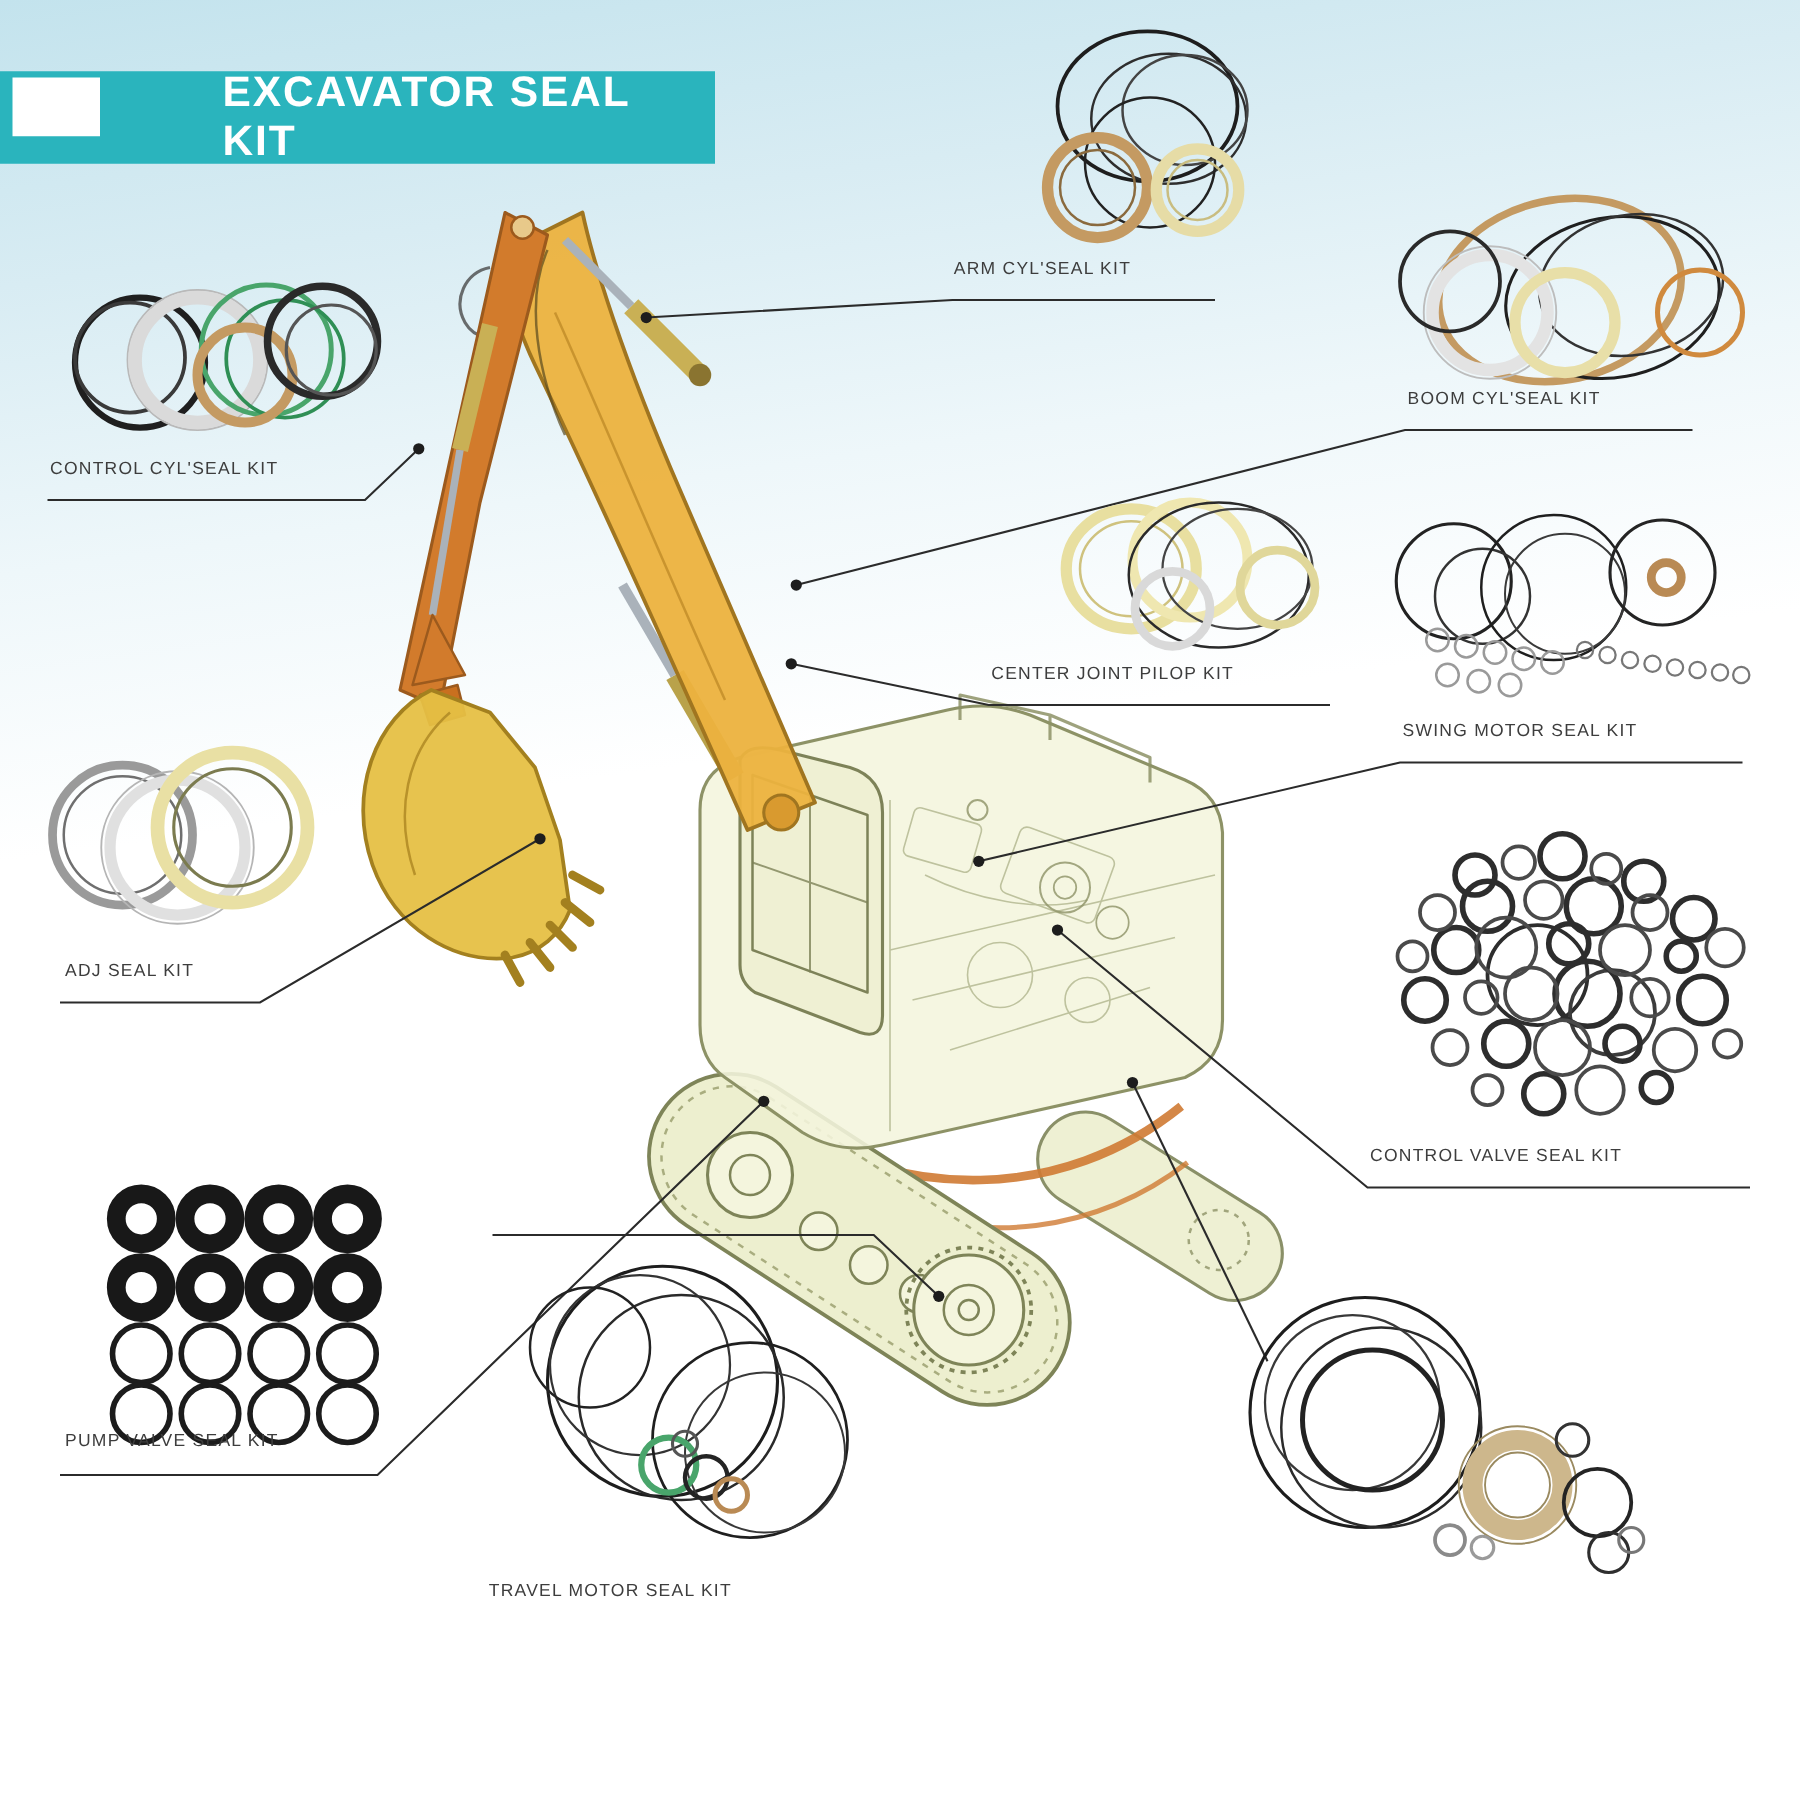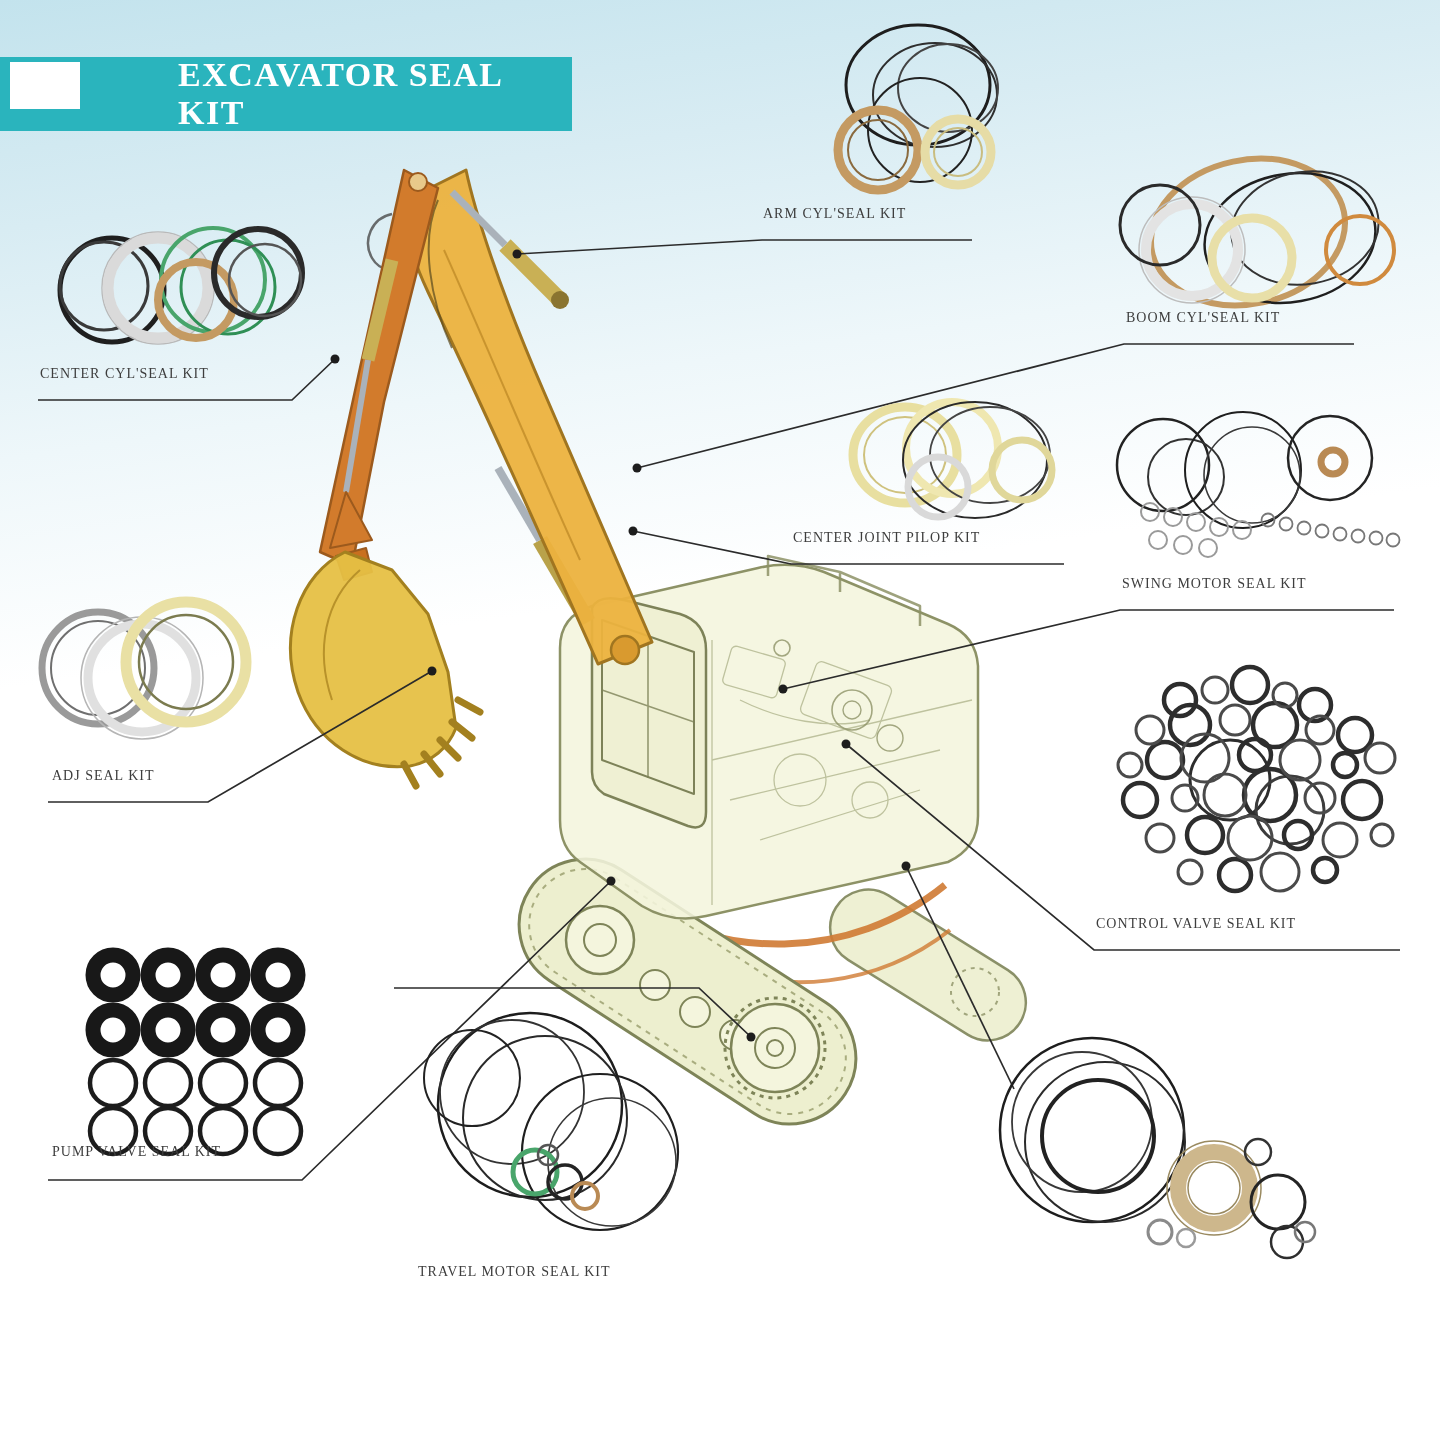--- a/index.html
+++ b/index.html
@@ -1,21 +1,21 @@
 <!DOCTYPE html>
 <html style="--accent: #2ab4bd; --label: #3d3d3d; --leader-line: #2b2b2b; --boom-yellow: #ecb23e; --stick-orange: #d27b2c; --bucket-yellow: #e6c045; --body-pale: #f4f5dd; --ring-black: #1f1f1f; --ring-tan: #c49a62; --ring-cream: #e8dfa8; --ring-green: #49a56b;"><head>
 <meta charset="utf-8">
 <style>
   html,body{margin:0;padding:0;}
   .stage{
     position:relative;
     width:1440px;height:1440px;
     overflow:hidden;
     background:linear-gradient(172deg,#c3e3ed 0%,#d8ecf3 14%,#eef7fa 28%,#ffffff 42%,#ffffff 100%);
-    font-family:Liberation Serif, serif;
+    font-family:Liberation Sans, sans-serif;
   }
   .layer{position:absolute;left:0;top:0;}
   .banner{
     position:absolute;left:0;top:57px;width:572px;height:74px;
     background:var(--accent,#2ab4bd);
     display:flex;align-items:center;
   }
   .banner-logo{
     position:absolute;left:10px;top:5px;width:70px;height:47px;background:#ffffff;
   }
@@ -320,21 +320,21 @@
     </g>
   </svg>
 
   <div class="banner">
     <div class="banner-logo"></div>
     <h1>EXCAVATOR SEAL KIT</h1>
   </div>
 
   <div class="callout-label" style="left:763px;top:206px">ARM CYL'SEAL KIT</div>
   <div class="callout-label" style="left:1126px;top:310px">BOOM CYL'SEAL KIT</div>
-  <div class="callout-label" style="left:40px;top:366px">CENTER CYL'SEAL KIT</div>
+  <div class="callout-label" style="left:40px;top:366px">CONTROL CYL'SEAL KIT</div>
   <div class="callout-label" style="left:793px;top:530px">CENTER JOINT PILOP KIT</div>
   <div class="callout-label" style="left:1122px;top:576px">SWING MOTOR SEAL KIT</div>
   <div class="callout-label" style="left:52px;top:768px">ADJ SEAL KIT</div>
   <div class="callout-label" style="left:1096px;top:916px">CONTROL VALVE SEAL KIT</div>
   <div class="callout-label" style="left:52px;top:1144px">PUMP VALVE SEAL KIT</div>
-  <div class="callout-label" style="left:418px;top:1264px">TRAVEL MOTOR SEAL KIT</div>
+  <div class="callout-label" style="left:391px;top:1264px">TRAVEL MOTOR SEAL KIT</div>
 
 </div>
 
 </body></html>

